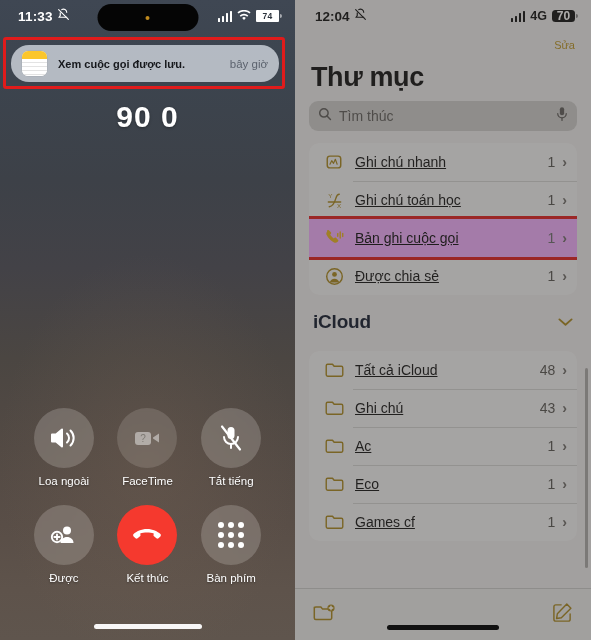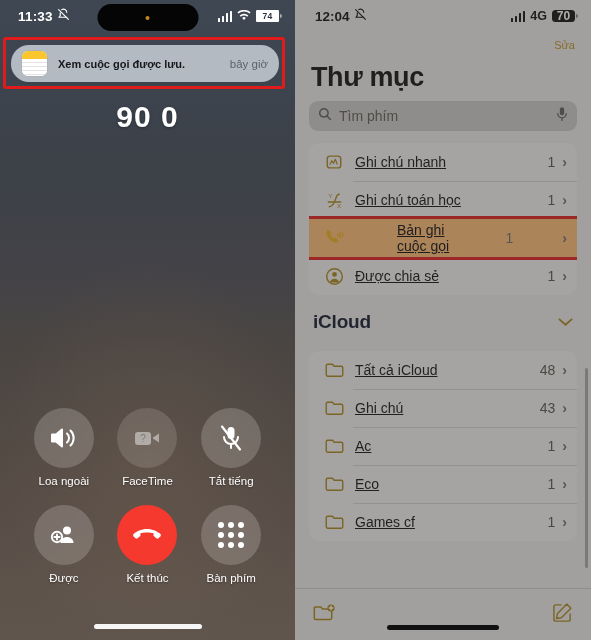--- a/index.html
+++ b/index.html
@@ -141,21 +141,21 @@
   }
   .row + .row:before{
     content:"";position:absolute;left:44px;right:0;top:0;height:1px;background:rgba(120,118,114,.25);
   }
   .row-ico{width:22px;flex:0 0 22px;display:flex;align-items:center;justify-content:center;}
   .row-label{flex:1;margin-left:10px;color:#0f0f0f;font-size:14px;text-decoration:underline;}
   .row-count{color:#55534f;font-size:14px;margin-right:7px;}
   .chev{color:#6d6a66;font-size:14px;font-weight:600;}
 
   .row-hl-wrap{position:relative;}
-  .row-hl{background:#fdba74;gap:42px;}
+  .row-hl{background:#f0abfc;}
   .row-hl .row-label{color:#0a0a0a;font-weight:500;}
   .row-hl .row-count{color:#6b6b6b;}
   .hl-box{
     position:absolute;left:-6px;right:-6px;top:-3px;bottom:-3px;
     border:3px solid #e01b1b;border-radius:3px;box-sizing:border-box;z-index:15;pointer-events:none;
   }
 
   .section-head{
     display:flex;align-items:center;justify-content:space-between;
     padding:16px 18px 6px 18px;
@@ -338,21 +338,21 @@
 
     <div class="n-title">Thư mục</div>
 
     <div class="searchbar">
       <span>
         <svg width="14" height="14" viewBox="0 0 18 18" fill="none" stroke="#5d5b58" stroke-width="1.9" stroke-linecap="round">
           <circle cx="7.6" cy="7.6" r="5.4"></circle>
             <line x1="11.6" y1="11.6" x2="16" y2="16"></line>
         </svg>
       </span>
-      <span class="search-ph">Tìm phím</span>
+      <span class="search-ph">Tìm thúc</span>
       <span>
         <svg width="12" height="16" viewBox="0 0 14 18" fill="#5d5b58">
           <rect x="4.5" y="1" width="5" height="9.5" rx="2.5"></rect>
           <path d="M2 8.5a5 5 0 0 0 10 0" fill="none" stroke="#5d5b58" stroke-width="1.5" stroke-linecap="round"></path>
           <line x1="7" y1="13.6" x2="7" y2="16.5" stroke="#5d5b58" stroke-width="1.5" stroke-linecap="round"></line>
         </svg>
       </span>
     </div>
 
     <div class="card">

